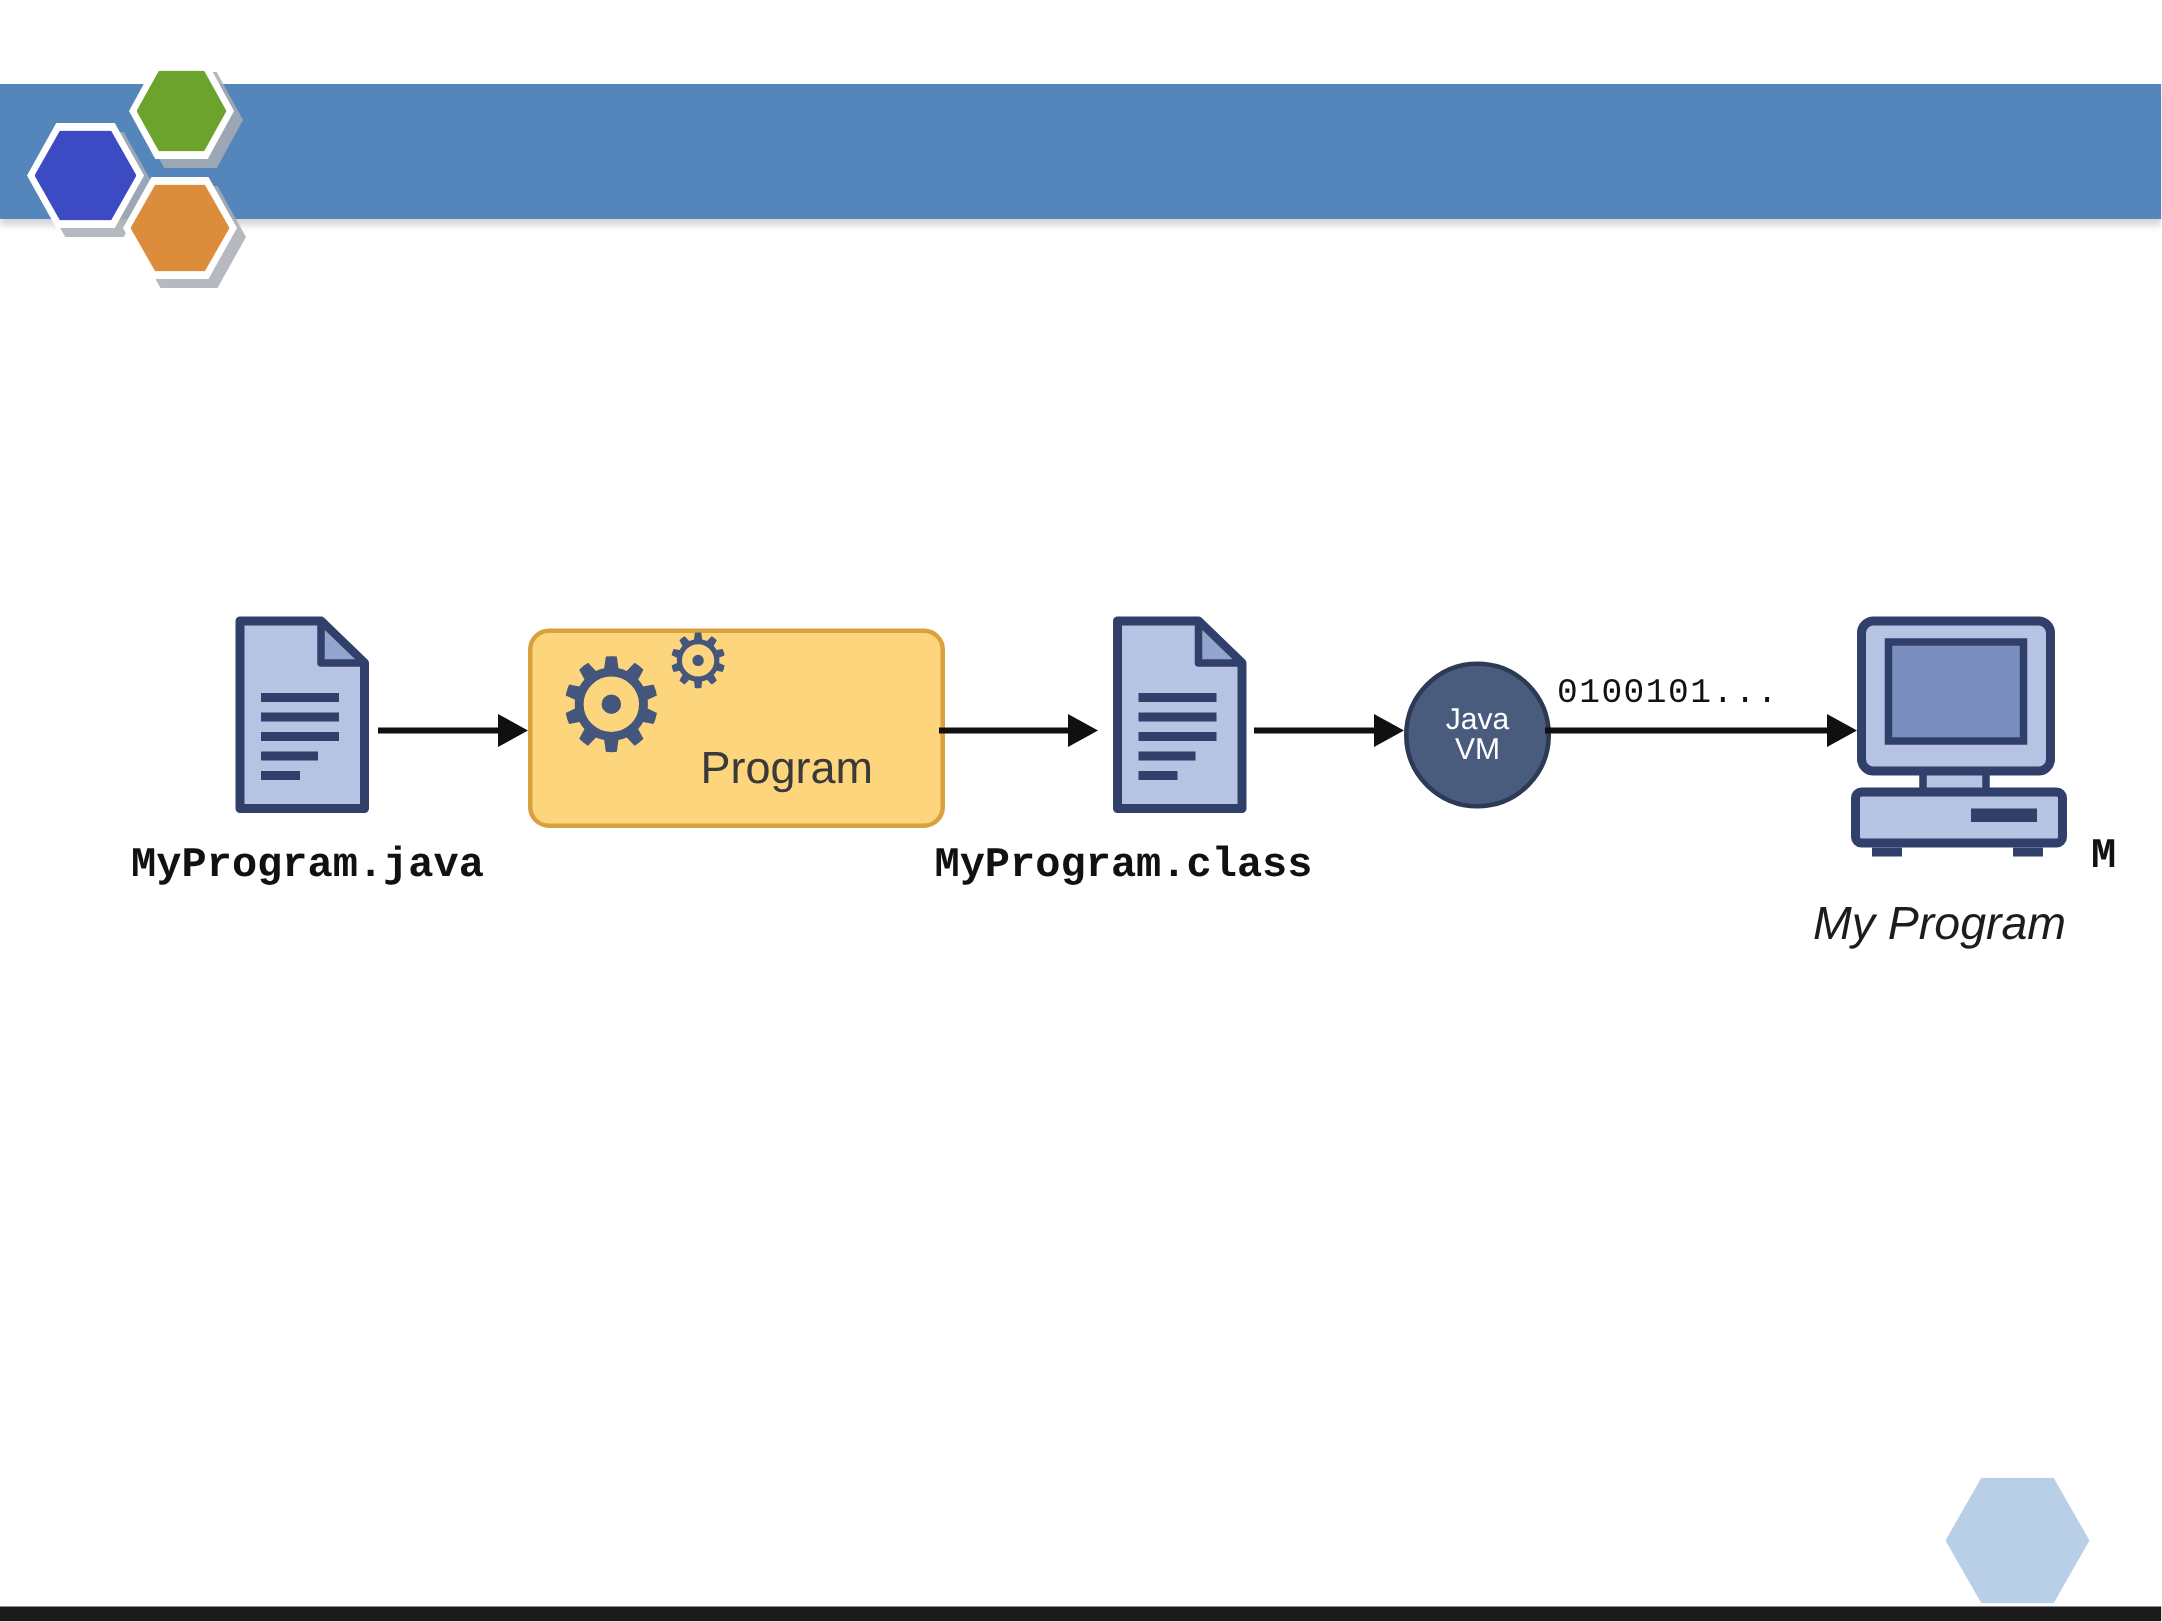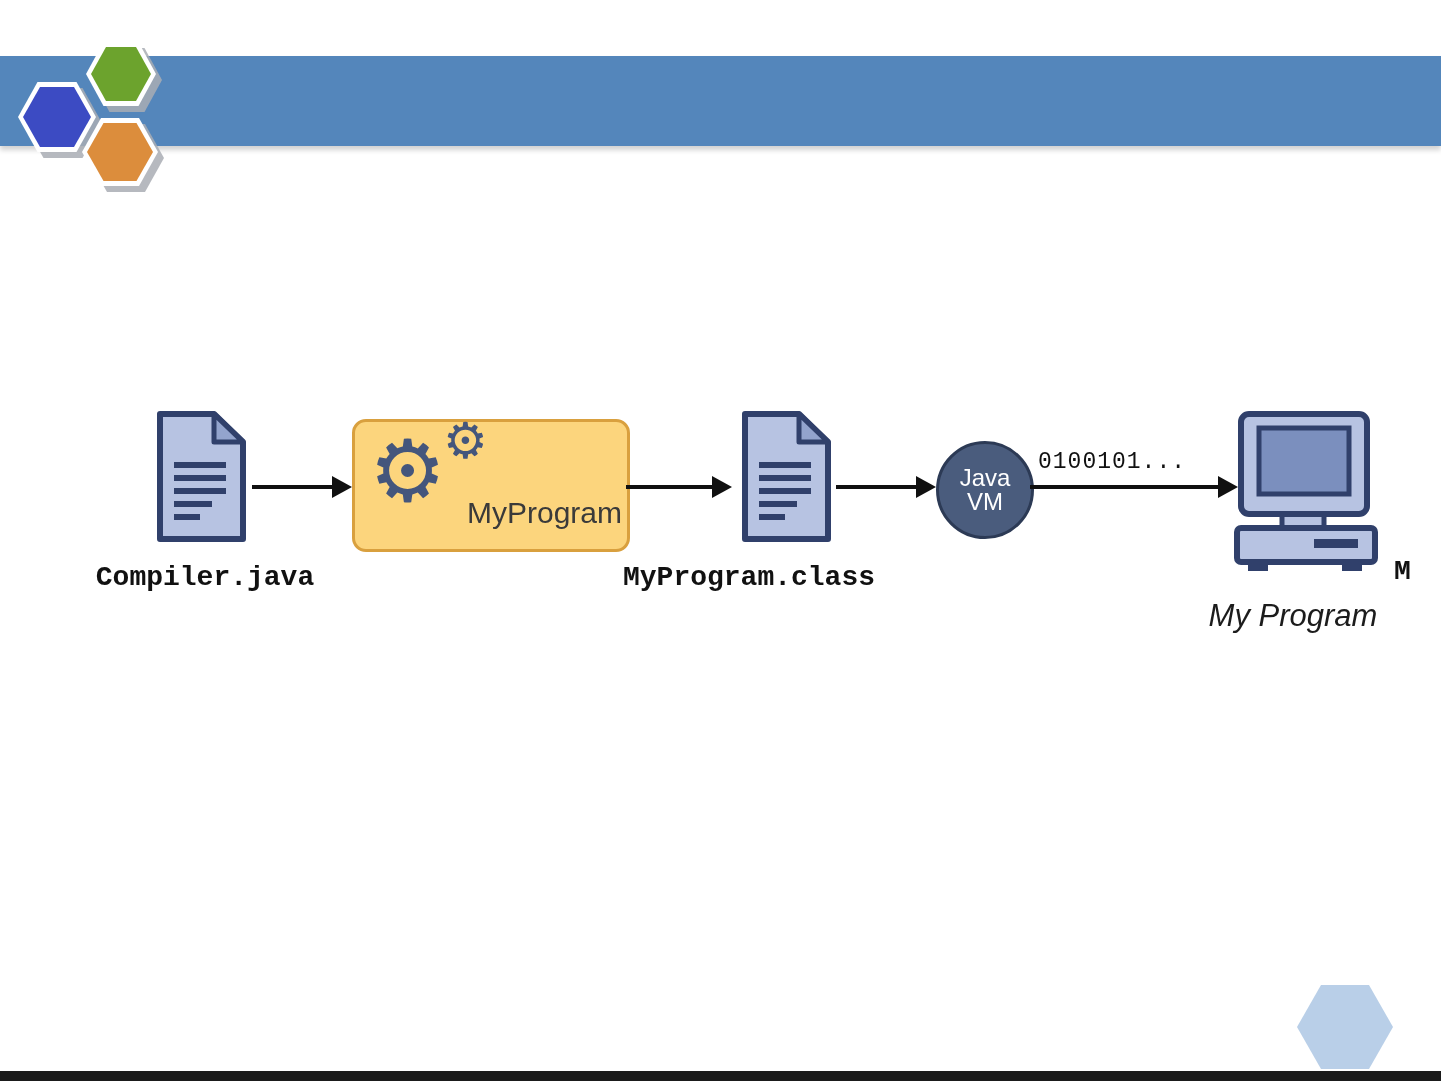--- a/index.html
+++ b/index.html
@@ -31,21 +31,21 @@
   .compiler-box{position:absolute;left:352px;top:419px;width:272px;height:127px;
     background:var(--compiler_fill);border:3px solid var(--compiler_border);border-radius:14px;}
   .gear{position:absolute;color:var(--gear_color);font-family:"DejaVu Sans",sans-serif;line-height:1;}
   .gear-big{left:14px;top:6px;font-size:86px;}
   .gear-small{left:88px;top:-6px;font-size:50px;}
   .compiler-label{position:absolute;left:112px;top:74px;font-size:30px;color:var(--compiler_text);
     font-family:"Liberation Sans",sans-serif;}
 
   .vm-circle{position:absolute;left:936px;top:441px;width:92px;height:92px;border-radius:50%;
     background:var(--vm_fill);border:3px solid var(--vm_border);display:flex;flex-direction:column;
-    align-items:center;justify-content:center;color:#ffffff;font-size:24px;line-height:1.0;
+    align-items:center;justify-content:center;color:#ffffff;font-size:20px;line-height:1.0;
     font-family:"Liberation Sans",sans-serif;}
 
   .computer{position:absolute;left:1234px;top:410px;width:145px;height:185px;}
   .computer svg{width:100%;height:100%;display:block;}
 
   
   .arrow{position:absolute;height:22px;}
   .arrow .shaft{position:absolute;left:0;right:14px;top:9px;height:4px;background:var(--arrow);}
   .arrow .head{position:absolute;right:0;top:0;width:0;height:0;
     border-left:20px solid var(--arrow);border-top:11px solid transparent;border-bottom:11px solid transparent;}
@@ -102,21 +102,21 @@
     </div>
 
     <div class="arrow" style="left:252px;top:476px;width:100px;">
       <div class="shaft"></div>
       <div class="head"></div>
     </div>
 
     <div class="compiler-box">
       <span class="gear gear-big">⚙</span>
       <span class="gear gear-small">⚙</span>
-      <span class="compiler-label">MyProgram</span>
+      <span class="compiler-label">Program</span>
     </div>
 
     <div class="arrow" style="left:626px;top:476px;width:106px;">
       <div class="shaft"></div>
       <div class="head"></div>
     </div>
 
     <div class="doc" style="left:735px;top:408px;">
       <svg viewBox="0 0 100 135">
         <path d="M10 5 H64 L93 33 V130 H10 Z" fill="var(--doc_fill)" stroke="var(--doc_border)" stroke-width="6" stroke-linejoin="round"></path>
@@ -153,21 +153,21 @@
         <rect x="48" y="98" width="42" height="22" fill="var(--doc_fill)" stroke="var(--doc_border)" stroke-width="5"></rect>
         <rect x="7" y="4" width="126" height="100" rx="8" fill="var(--doc_fill)" stroke="var(--doc_border)" stroke-width="6"></rect>
         <rect x="25" y="18" width="90" height="66" fill="var(--screen_fill)" stroke="var(--doc_border)" stroke-width="5"></rect>
         <rect x="3" y="118" width="138" height="34" rx="4" fill="var(--doc_fill)" stroke="var(--doc_border)" stroke-width="6"></rect>
         <rect x="80" y="129" width="44" height="9" fill="var(--doc_border)"></rect>
         <line x1="14" y1="158" x2="34" y2="158" stroke="var(--doc_border)" stroke-width="6"></line>
         <line x1="108" y1="158" x2="128" y2="158" stroke="var(--doc_border)" stroke-width="6"></line>
       </svg>
     </div>
 
-    <span class="mono-label" style="left:40px;top:562px;width:330px;">Compiler.java</span>
+    <span class="mono-label" style="left:40px;top:562px;width:330px;">MyProgram.java</span>
     <span class="mono-label" style="left:584px;top:562px;width:330px;">MyProgram.class</span>
     <span class="program-label">My Program</span>
     <span class="edge-fragment">M</span>
   </div>
 
   <div class="corner-hex"></div>
 
   <div class="footer-bar"></div>
 
 </div>

